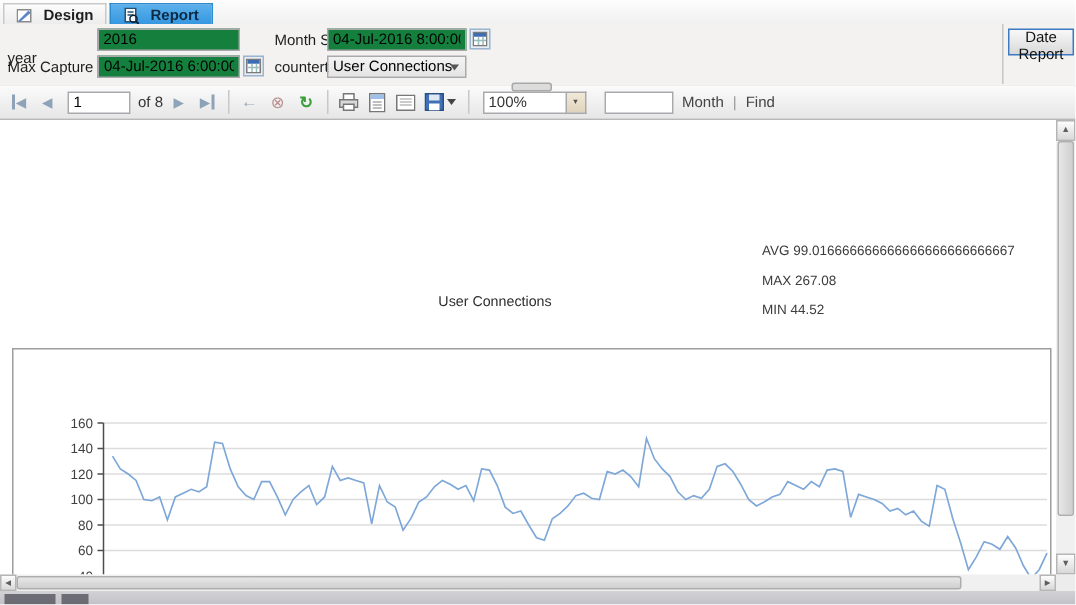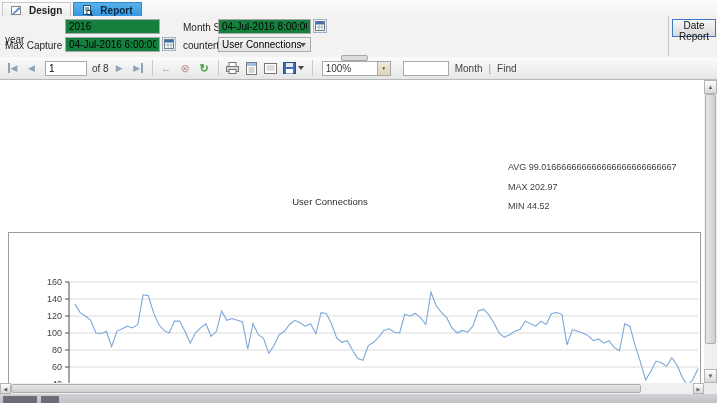--- a/index.html
+++ b/index.html
@@ -218,21 +218,21 @@
   </div>
   <input class="find-input" style="">
   <span class="tlink">Month</span>
   <span class="tlink-sep">|</span>
   <span class="tlink">Find</span>
 </div>
 <div class="splitter-pill"></div>
 
 <div class="report">
   <div class="stat" style="top:82px;">AVG 99.016666666666666666666666667</div>
-  <div class="stat" style="top:102px;">MAX 202.97</div>
+  <div class="stat" style="top:102px;">MAX 267.08</div>
   <div class="stat" style="top:121px;">MIN 44.52</div>
   <div class="chart-title">User Connections</div>
   <div class="chart-box">
     <svg id="chart-svg" width="691" height="224" viewBox="0 0 691 224">
         <line x1="60" y1="168" x2="689" y2="168" stroke="#dcdcdc" stroke-width="1"></line>
         <line x1="60" y1="151" x2="689" y2="151" stroke="#dcdcdc" stroke-width="1"></line>
         <line x1="60" y1="134" x2="689" y2="134" stroke="#dcdcdc" stroke-width="1"></line>
         <line x1="60" y1="117" x2="689" y2="117" stroke="#dcdcdc" stroke-width="1"></line>
         <line x1="60" y1="100" x2="689" y2="100" stroke="#dcdcdc" stroke-width="1"></line>
         <line x1="60" y1="83" x2="689" y2="83" stroke="#dcdcdc" stroke-width="1"></line>

